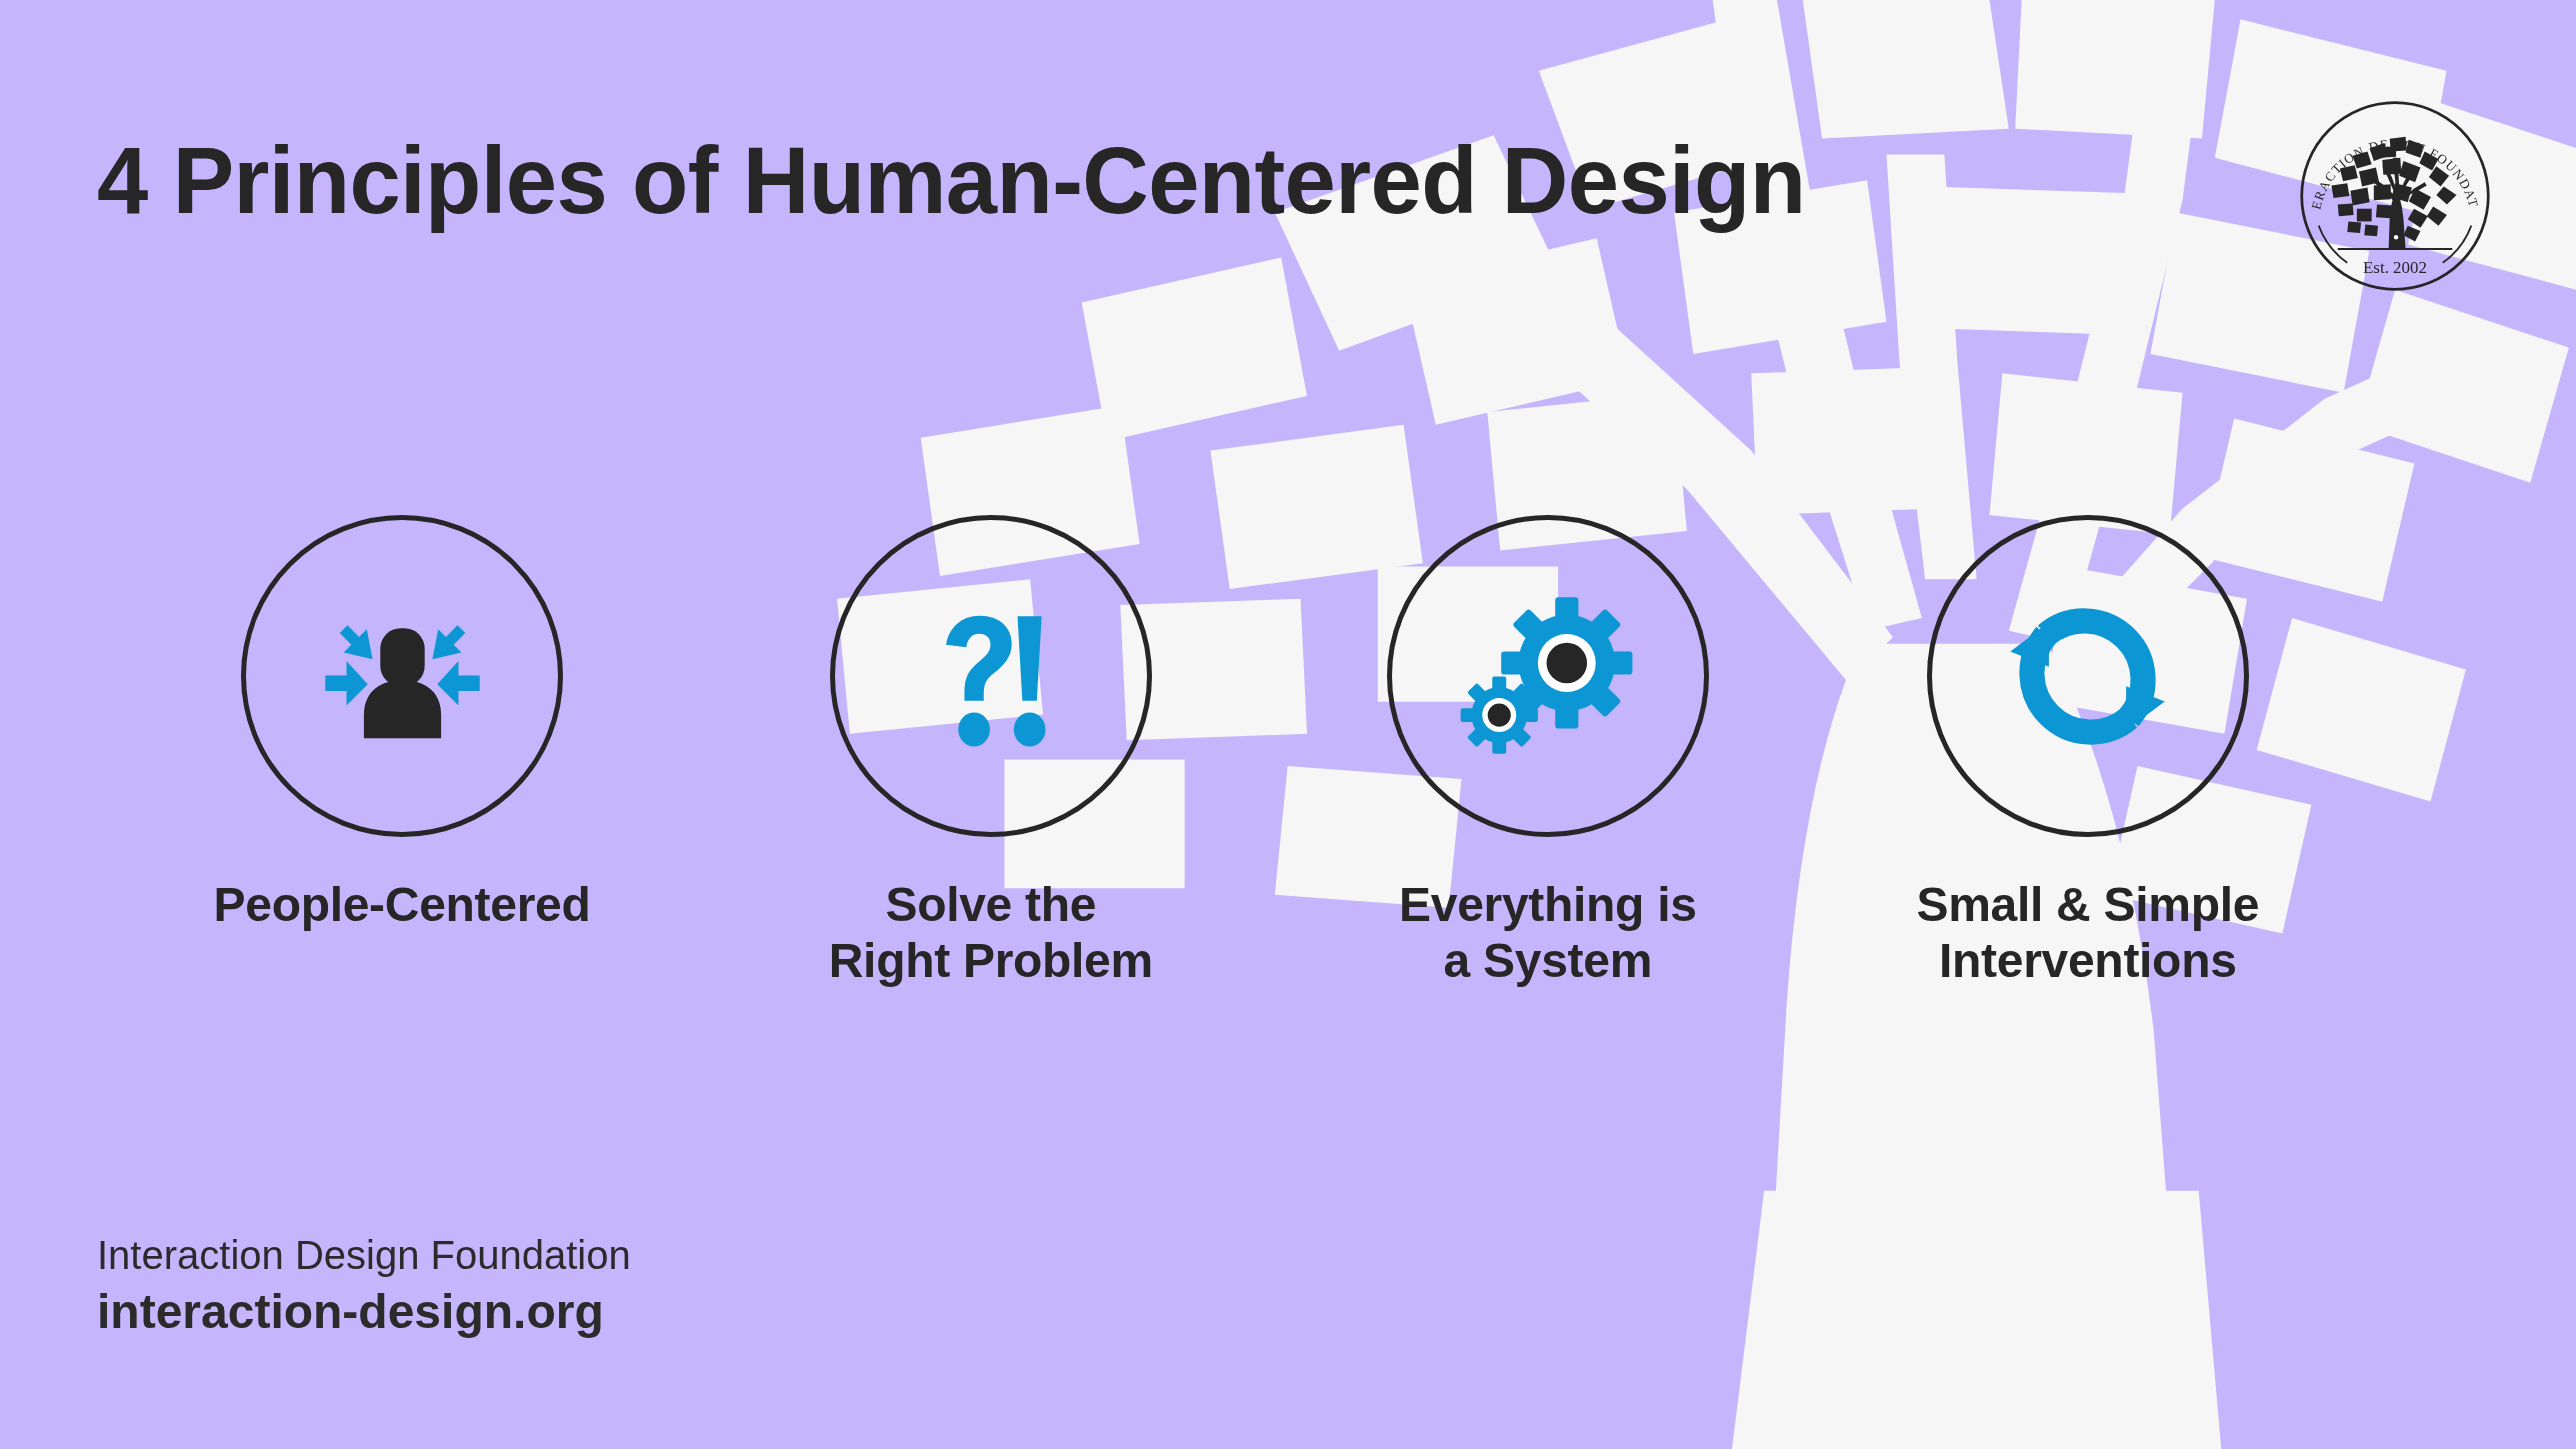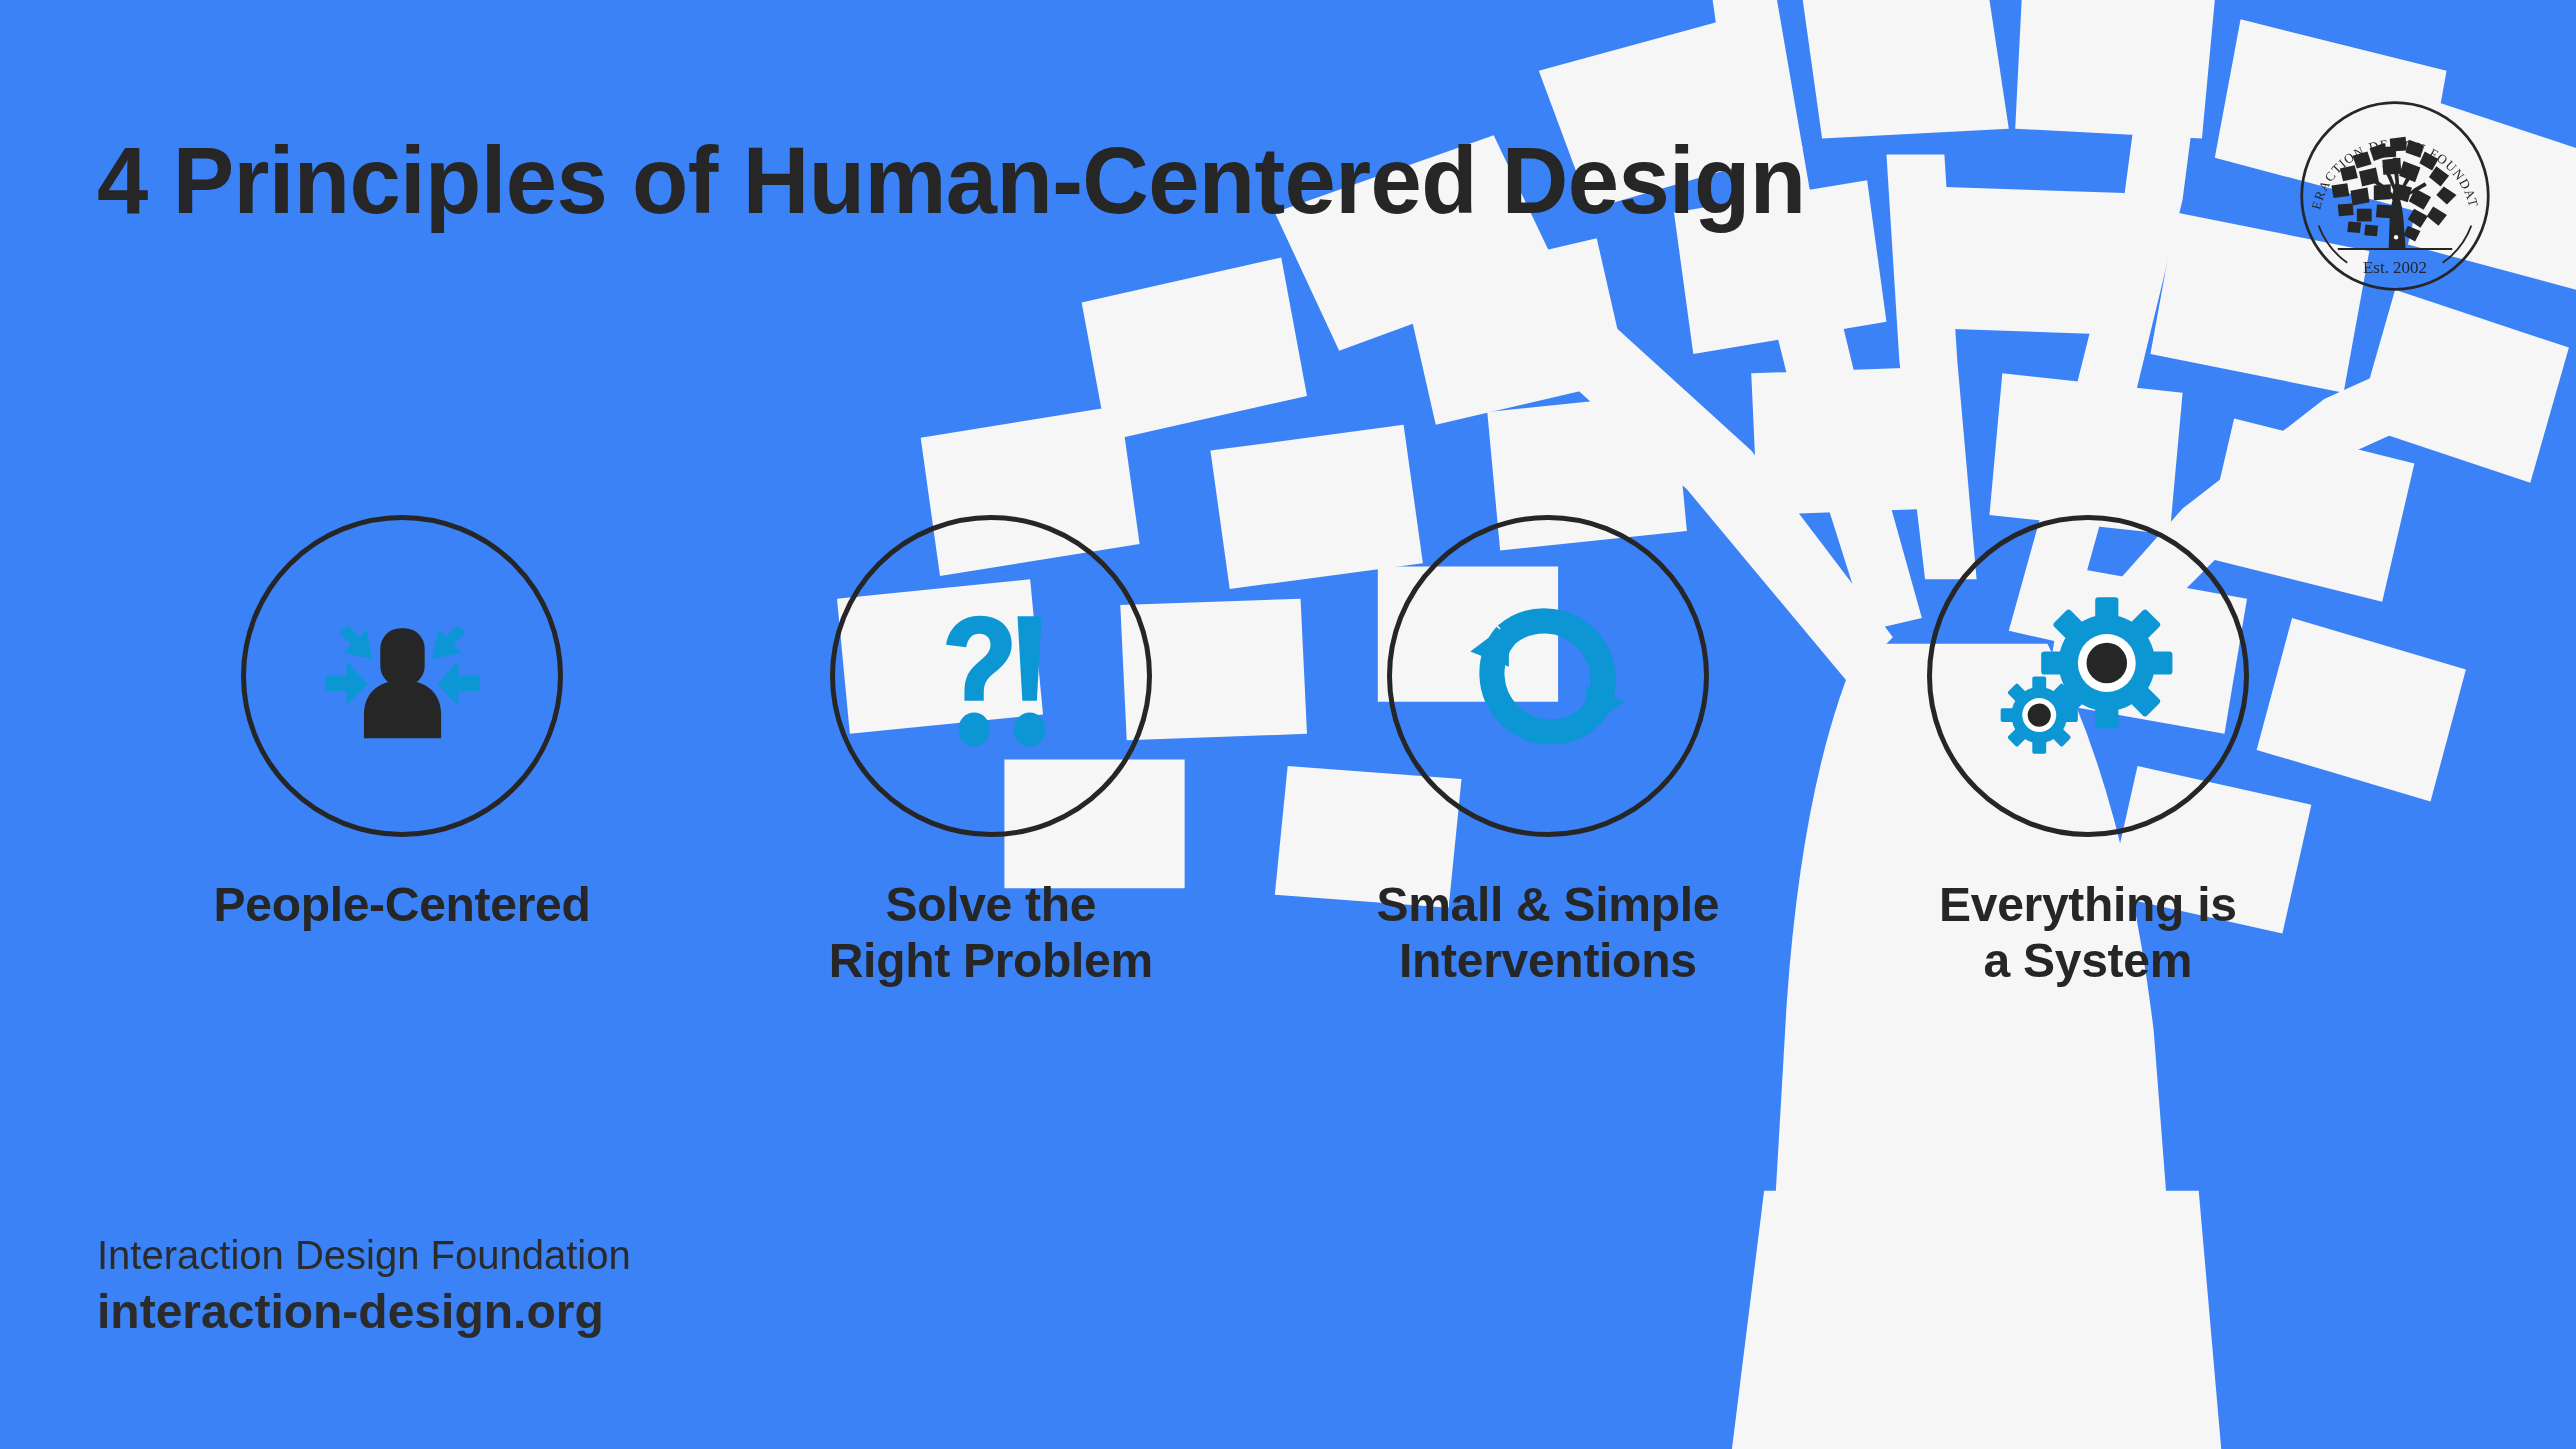--- a/index.html
+++ b/index.html
@@ -8,21 +8,21 @@
     padding: 0;
     background: #ffffff;
   }
   body {
     font-family: "Liberation Sans", sans-serif;
   }
   #slide {
     position: relative;
     width: 2576px;
     height: 1449px;
-    background: #3b82f6;
+    background: #c4b5fd;
     overflow: hidden;
   }
 
   
   #watermark {
     position: absolute;
     inset: 0;
     z-index: 0;
     pointer-events: none;
   }
@@ -284,43 +284,20 @@
         </span>
       </div>
       <div class="principle-label">Solve the
 Right Problem</div>
     </div>
 
     <div class="principle">
       <div class="icon-circle">
         <span>
           <svg viewBox="0 0 100 100" aria-hidden="true">
-            <g fill="none" stroke="#0d96d4" stroke-width="13" stroke-linecap="butt">
-
-              <path d="M 28.5,28.5 A 30.5,30.5 0 0 1 71.5,71.5"></path>
-
-              <path d="M 71.5,71.5 A 30.5,30.5 0 0 1 28.5,28.5"></path>
-            </g>
-            <g fill="#0d96d4">
-
-              <path d="M30,22 L30,45 L10,37 Z"></path>
-
-              <path d="M70,78 L70,55 L90,63 Z"></path>
-            </g>
-          </svg>
-        </span>
-      </div>
-      <div class="principle-label">Small &amp; Simple
-Interventions</div>
-    </div>
-
-    <div class="principle">
-      <div class="icon-circle">
-        <span>
-          <svg viewBox="0 0 100 100" aria-hidden="true">
 
             <g transform="translate(60,43)">
               <g fill="#0d96d4">
                 <circle cx="0" cy="0" r="25"></circle>
                 <rect x="-6" y="-34" width="12" height="13" rx="1.6"></rect>
                 <rect x="-6" y="21" width="12" height="13" rx="1.6"></rect>
                 <rect x="-34" y="-6" width="13" height="12" rx="1.6"></rect>
                 <rect x="21" y="-6" width="13" height="12" rx="1.6"></rect>
                 <g transform="rotate(45)">
                   <rect x="-6" y="-34" width="12" height="13" rx="1.6"></rect>
@@ -350,20 +327,43 @@
               <circle cx="0" cy="0" r="8.8" fill="#ffffff"></circle>
               <circle cx="0" cy="0" r="6" fill="#262626"></circle>
             </g>
           </svg>
         </span>
       </div>
       <div class="principle-label">Everything is
 a System</div>
     </div>
 
+    <div class="principle">
+      <div class="icon-circle">
+        <span>
+          <svg viewBox="0 0 100 100" aria-hidden="true">
+            <g fill="none" stroke="#0d96d4" stroke-width="13" stroke-linecap="butt">
+
+              <path d="M 28.5,28.5 A 30.5,30.5 0 0 1 71.5,71.5"></path>
+
+              <path d="M 71.5,71.5 A 30.5,30.5 0 0 1 28.5,28.5"></path>
+            </g>
+            <g fill="#0d96d4">
+
+              <path d="M30,22 L30,45 L10,37 Z"></path>
+
+              <path d="M70,78 L70,55 L90,63 Z"></path>
+            </g>
+          </svg>
+        </span>
+      </div>
+      <div class="principle-label">Small &amp; Simple
+Interventions</div>
+    </div>
+
   </div>
 
   <div id="footer">
     <div id="footer-org">Interaction Design Foundation</div>
     <div id="footer-url">interaction-design.org</div>
   </div>
 
 </div>
 
 

